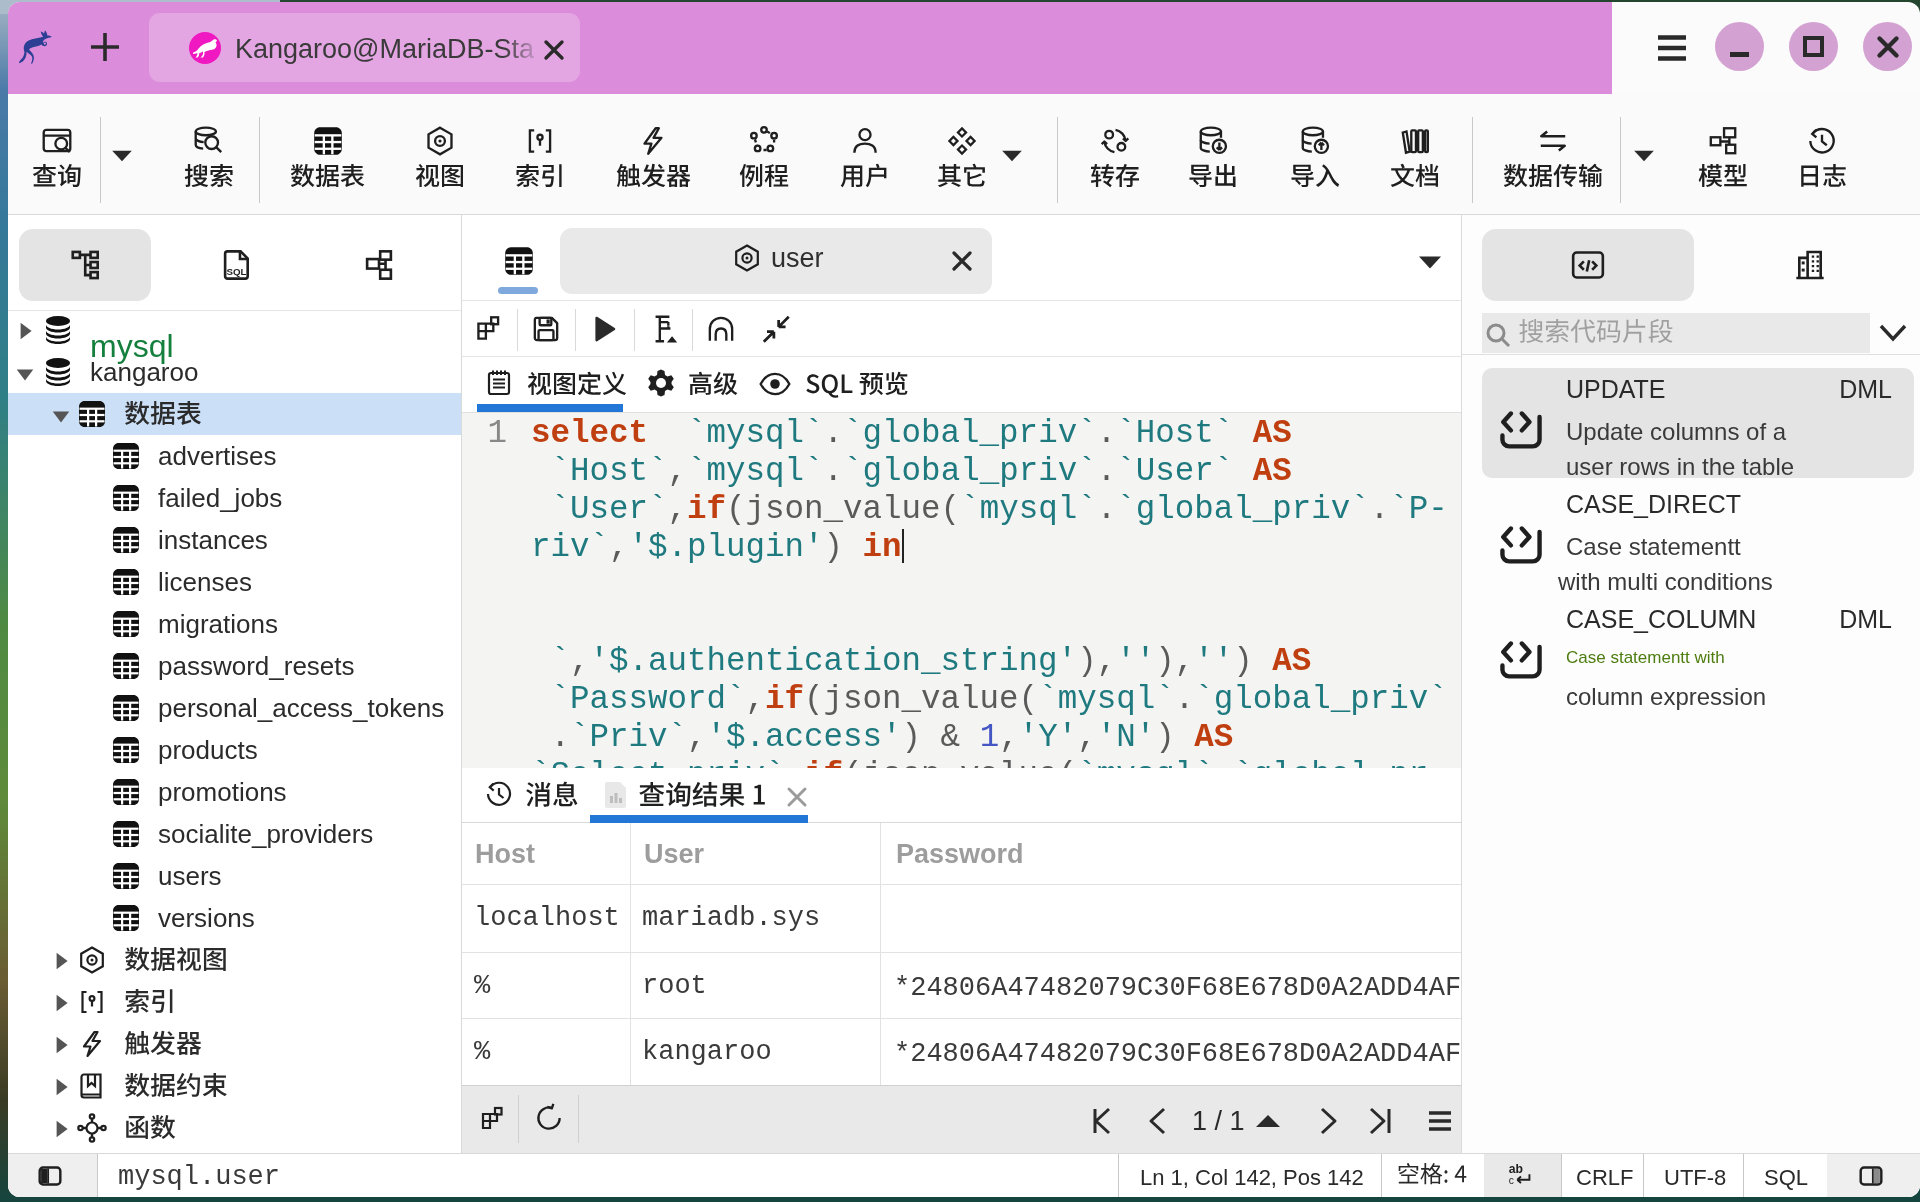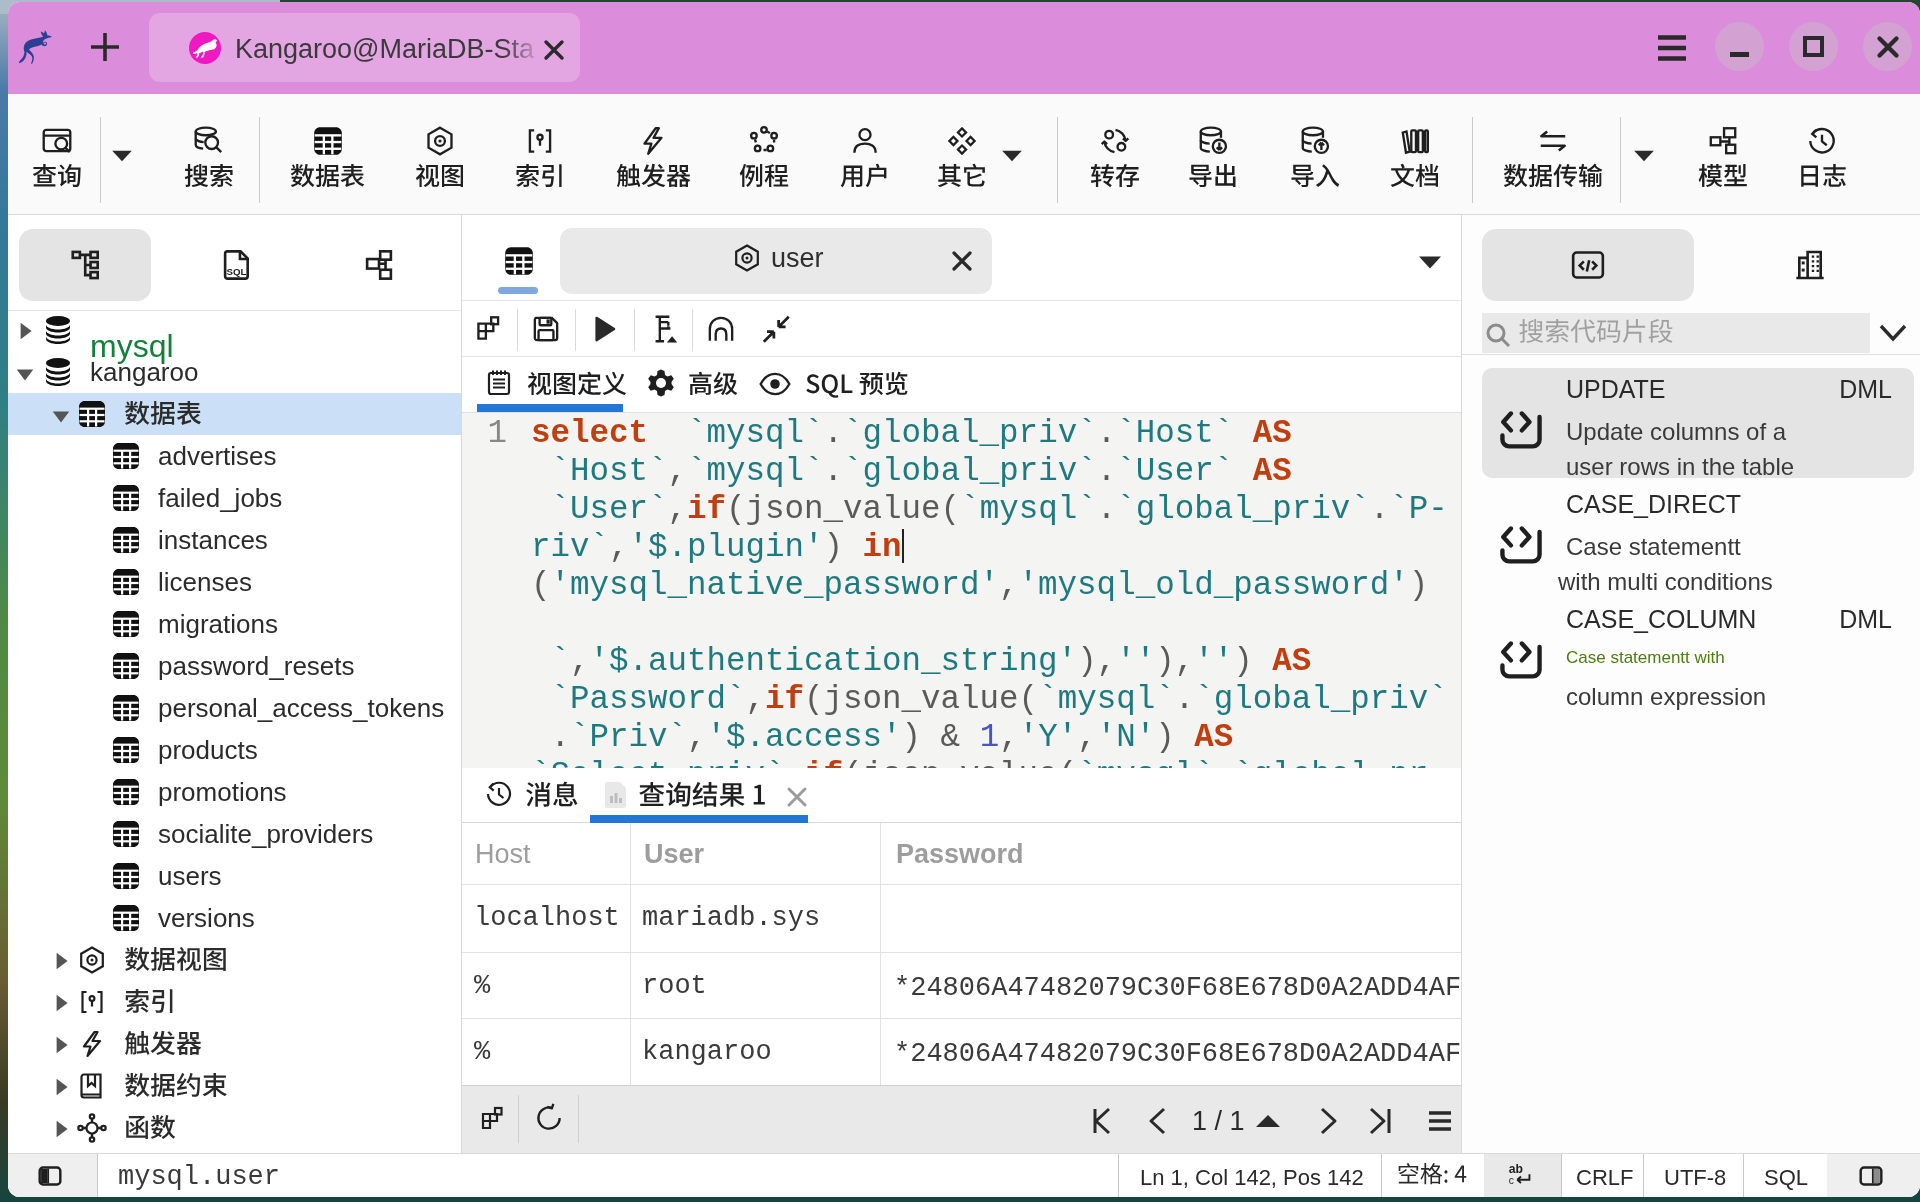--- a/index.html
+++ b/index.html
@@ -7,21 +7,21 @@
 .abs{position:absolute}
 #win{position:absolute;left:8px;top:2px;width:1912px;height:1195px;border-radius:12px;overflow:hidden;background:#fbfbfb}
 .sep{position:absolute;width:1px;background:#c9c9c9}
 .mono{font-family:"Liberation Mono",monospace}
 svg{display:block}
 </style></head><body>
 <div style="position:absolute;left:280px;top:0;width:1640px;height:16px;background:#24452e"></div>
 <div style="position:absolute;left:0;top:0;width:280px;height:14px;background:#adbccb"></div>
 <div id="win">
 
-<div class="abs" style="left:0;top:0;width:1912px;height:92px;background:#db8cdb">
+<div class="abs" style="left:0;top:0;width:1604px;height:92px;background:#db8cdb">
 <svg class="abs" style="left:11px;top:27px" width="34" height="35" viewBox="0 0 33 34">
         <path fill="#2c3f94" d="M32.0 7.6 C30.4 6.6 28.8 6.2 27.5 6.3 C27.4 4.5 26.6 2.6 25.2 1.2 L24.3 4.4 C23.4 3.4 22.2 2.7 21.1 2.5 C21.5 4.5 22.2 6.2 23.4 7.5 C21.2 8.2 17.8 8.9 14.6 9.5 C10.6 10.3 7.6 11.7 6.1 13.9 C4.4 16.4 4.1 19.7 5.3 22.5 C5.0 25.1 3.9 27.7 2.1 29.5 C0.9 30.7 0.1 31.7 0.0 33.2 C1.9 33.0 3.7 31.9 4.9 30.2 C6.7 27.8 7.5 24.8 7.3 22.0 C9.1 23.6 11.3 24.6 12.5 26.6 C13.3 28.2 13.0 30.5 11.6 33.5 L12.7 33.7 C14.4 31.0 15.0 28.1 14.0 25.5 C13.0 23.1 10.9 21.4 9.7 19.6 C11.6 18.3 13.8 17.5 16.2 17.1 C18.2 16.7 20.2 16.2 21.6 15.1 C23.2 16.9 25.6 17.2 26.8 15.7 C27.6 14.6 27.2 13.1 26.0 12.5 C25.0 12.1 23.8 12.5 23.4 13.5 C22.6 12.1 24.0 10.3 26.2 9.4 C27.6 8.8 30.0 8.7 32.0 7.6 Z"></path>
         <circle cx="25.1" cy="14.2" r="1.1" fill="#db8cdb"></circle>
       </svg>
 <svg class="abs" style="left:80px;top:28px" width="34" height="34" viewBox="0 0 34 34">
         <path d="M17 3V31M3 17H31" stroke="#2a2a2a" stroke-width="3.6"></path>
       </svg>
 <div class="abs" style="left:141px;top:11px;width:431px;height:69px;border-radius:11px;background:#e4a6e3"></div>
 <div class="abs" style="left:181px;top:30px;width:32px;height:32px;border-radius:50%;background:#f018c0"></div>
 <svg class="abs" style="left:185px;top:36px" width="25" height="20" viewBox="0 0 25 20">
@@ -716,21 +716,20 @@
 <div class="abs" style="left:0;top:198px;width:1000px;height:355px;background:#f4f4f2;overflow:hidden">
 <div class="abs mono" style="left:6px;top:2px;font-size:32.5px;line-height:38px;color:#888;white-space:pre"> 1</div>
 <div class="abs mono" style="left:69px;top:2px;font-size:32.5px;line-height:38px;white-space:pre"><span style="color:#c03f10;font-weight:bold;">select</span><span style="color:#5a5a5a;">  </span><span style="color:#1f7a80;">`mysql`</span><span style="color:#5a5a5a;">.</span><span style="color:#1f7a80;">`global_priv`</span><span style="color:#5a5a5a;">.</span><span style="color:#1f7a80;">`Host`</span><span style="color:#5a5a5a;"> </span><span style="color:#c03f10;font-weight:bold;">AS</span></div>
 <div class="abs mono" style="left:6px;top:40px;font-size:32.5px;line-height:38px;color:#888;white-space:pre">  </div>
 <div class="abs mono" style="left:69px;top:40px;font-size:32.5px;line-height:38px;white-space:pre"><span style="color:#5a5a5a;"> </span><span style="color:#1f7a80;">`Host`</span><span style="color:#5a5a5a;">,</span><span style="color:#1f7a80;">`mysql`</span><span style="color:#5a5a5a;">.</span><span style="color:#1f7a80;">`global_priv`</span><span style="color:#5a5a5a;">.</span><span style="color:#1f7a80;">`User`</span><span style="color:#5a5a5a;"> </span><span style="color:#c03f10;font-weight:bold;">AS</span></div>
 <div class="abs mono" style="left:6px;top:78px;font-size:32.5px;line-height:38px;color:#888;white-space:pre">  </div>
 <div class="abs mono" style="left:69px;top:78px;font-size:32.5px;line-height:38px;white-space:pre"><span style="color:#5a5a5a;"> </span><span style="color:#1f7a80;">`User`</span><span style="color:#5a5a5a;">,</span><span style="color:#c03f10;font-weight:bold;">if</span><span style="color:#5a5a5a;">(json_value(</span><span style="color:#1f7a80;">`mysql`</span><span style="color:#5a5a5a;">.</span><span style="color:#1f7a80;">`global_priv`</span><span style="color:#5a5a5a;">.</span><span style="color:#1f7a80;">`P-</span></div>
 <div class="abs mono" style="left:6px;top:116px;font-size:32.5px;line-height:38px;color:#888;white-space:pre">  </div>
 <div class="abs mono" style="left:69px;top:116px;font-size:32.5px;line-height:38px;white-space:pre"><span style="color:#1f7a80;">riv`</span><span style="color:#5a5a5a;">,</span><span style="color:#1f7a80;">'$.plugin'</span><span style="color:#5a5a5a;">) </span><span style="color:#c03f10;font-weight:bold;">in</span><span style="display:inline-block;width:2.5px;height:34px;background:#222;vertical-align:-7px"></span></div>
 <div class="abs mono" style="left:6px;top:154px;font-size:32.5px;line-height:38px;color:#888;white-space:pre">  </div>
-<div class="abs mono" style="left:69px;top:154px;font-size:32.5px;line-height:38px;white-space:pre"><span style="color:#5a5a5a;">(</span><span style="color:#1f7a80;">'mysql_native_password'</span><span style="color:#5a5a5a;">,</span><span style="color:#1f7a80;">'mysql_old_password'</span><span style="color:#5a5a5a;">)</span></div>
 <div class="abs mono" style="left:6px;top:192px;font-size:32.5px;line-height:38px;color:#888;white-space:pre">  </div>
 <div class="abs mono" style="left:6px;top:230px;font-size:32.5px;line-height:38px;color:#888;white-space:pre">  </div>
 <div class="abs mono" style="left:69px;top:230px;font-size:32.5px;line-height:38px;white-space:pre"><span style="color:#1f7a80;"> `</span><span style="color:#5a5a5a;">,</span><span style="color:#1f7a80;">'$.authentication_string'</span><span style="color:#5a5a5a;">),</span><span style="color:#1f7a80;">''</span><span style="color:#5a5a5a;">),</span><span style="color:#1f7a80;">''</span><span style="color:#5a5a5a;">) </span><span style="color:#c03f10;font-weight:bold;">AS</span></div>
 <div class="abs mono" style="left:6px;top:268px;font-size:32.5px;line-height:38px;color:#888;white-space:pre">  </div>
 <div class="abs mono" style="left:69px;top:268px;font-size:32.5px;line-height:38px;white-space:pre"><span style="color:#1f7a80;"> `Password`</span><span style="color:#5a5a5a;">,</span><span style="color:#c03f10;font-weight:bold;">if</span><span style="color:#5a5a5a;">(json_value(</span><span style="color:#1f7a80;">`mysql`</span><span style="color:#5a5a5a;">.</span><span style="color:#1f7a80;">`global_priv`</span></div>
 <div class="abs mono" style="left:6px;top:306px;font-size:32.5px;line-height:38px;color:#888;white-space:pre">  </div>
 <div class="abs mono" style="left:69px;top:306px;font-size:32.5px;line-height:38px;white-space:pre"><span style="color:#5a5a5a;"> .</span><span style="color:#1f7a80;">`Priv`</span><span style="color:#5a5a5a;">,</span><span style="color:#1f7a80;">'$.access'</span><span style="color:#5a5a5a;">) &amp; </span><span style="color:#4455c4;">1</span><span style="color:#5a5a5a;">,</span><span style="color:#1f7a80;">'Y'</span><span style="color:#5a5a5a;">,</span><span style="color:#1f7a80;">'N'</span><span style="color:#5a5a5a;">) </span><span style="color:#c03f10;font-weight:bold;">AS</span></div>
 <div class="abs mono" style="left:6px;top:344px;font-size:32.5px;line-height:38px;color:#888;white-space:pre">  </div>
 <div class="abs mono" style="left:69px;top:344px;font-size:32.5px;line-height:38px;white-space:pre"><span style="color:#1f7a80;">`Select_priv`</span><span style="color:#5a5a5a;">,</span><span style="color:#c03f10;font-weight:bold;">if</span><span style="color:#5a5a5a;">(json_value(</span><span style="color:#1f7a80;">`mysql`</span><span style="color:#5a5a5a;">.</span><span style="color:#1f7a80;">`global_pr</span></div>
 </div>
@@ -754,21 +753,21 @@
 <div class="abs" style="left:176px;top:566px">
         <svg width="129" height="31" viewBox="0 0 129.47 31.32">
           <path fill="#1f1f1f" d="M8.3 17.8H18.5V19.7H8.3ZM8.3 14.3H18.5V16.1H8.3ZM5.8 12.6V21.5H21.1V12.6ZM1.8 23.0V25.2H25.2V23.0ZM12.2 1.0V4.2H1.5V6.5H9.6C7.3 8.8 4.0 10.9 0.8 11.9C1.4 12.4 2.1 13.4 2.5 14.0C6.1 12.6 9.7 9.9 12.2 6.8V11.7H14.7V6.8C17.2 9.8 20.8 12.4 24.5 13.8C24.8 13.1 25.6 12.2 26.1 11.7C22.9 10.7 19.5 8.7 17.3 6.5H25.5V4.2H14.7V1.0Z M29.7 3.0C31.0 4.3 32.7 6.1 33.5 7.3L35.3 5.6C34.5 4.5 32.8 2.7 31.5 1.5ZM28.1 9.4V11.8H31.6V20.6C31.6 21.8 30.8 22.7 30.3 23.0C30.7 23.5 31.3 24.6 31.5 25.2C32.0 24.6 32.8 23.9 37.5 20.4C37.2 19.9 36.8 18.9 36.6 18.2L34.1 20.1V9.4ZM40.4 1.0C39.3 4.3 37.4 7.6 35.2 9.7C35.8 10.2 36.9 11.0 37.4 11.5L38.3 10.4V22.2H40.7V20.6H47.0V9.6H38.9C39.4 8.9 40.0 8.1 40.4 7.2H50.0C49.6 18.0 49.2 22.1 48.4 23.1C48.1 23.4 47.8 23.5 47.3 23.5C46.7 23.5 45.3 23.5 43.7 23.4C44.1 24.1 44.5 25.2 44.5 25.8C46.0 25.9 47.5 25.9 48.4 25.8C49.4 25.7 50.0 25.4 50.7 24.5C51.7 23.2 52.1 18.8 52.5 6.2C52.5 5.8 52.5 4.9 52.5 4.9H41.7C42.2 3.9 42.7 2.8 43.1 1.6ZM44.8 16.1V18.5H40.7V16.1ZM44.8 14.1H40.7V11.7H44.8Z M54.8 22.1 55.3 24.7C58.0 24.1 61.7 23.4 65.2 22.6L65.0 20.2C61.3 20.9 57.4 21.7 54.8 22.1ZM55.5 12.3C56.0 12.1 56.6 12.0 59.6 11.6C58.5 13.1 57.6 14.3 57.1 14.7C56.2 15.7 55.6 16.4 54.9 16.5C55.2 17.2 55.6 18.4 55.7 19.0C56.4 18.6 57.5 18.3 65.0 17.0C64.9 16.4 64.8 15.4 64.8 14.7L59.4 15.6C61.5 13.3 63.5 10.6 65.2 7.9L62.9 6.5C62.4 7.5 61.8 8.4 61.2 9.3L58.2 9.6C59.7 7.4 61.3 4.7 62.4 2.1L59.8 1.1C58.7 4.1 56.8 7.4 56.2 8.2C55.7 9.1 55.2 9.7 54.6 9.8C55.0 10.5 55.4 11.8 55.5 12.3ZM71.0 0.9V4.5H65.0V6.9H71.0V10.6H65.7V13.0H79.1V10.6H73.7V6.9H79.6V4.5H73.7V0.9ZM66.4 15.4V26.0H68.9V24.8H75.9V25.9H78.5V15.4ZM68.9 22.5V17.7H75.9V22.5Z M85.2 2.2V13.3H93.2V15.3H82.6V17.6H91.2C88.9 20.0 85.2 22.0 81.8 23.1C82.4 23.6 83.2 24.6 83.6 25.2C87.0 23.9 90.6 21.6 93.2 18.8V26.0H95.9V18.7C98.5 21.4 102.1 23.8 105.5 25.1C105.9 24.4 106.7 23.4 107.2 22.9C103.9 21.9 100.3 19.8 97.8 17.6H106.5V15.3H95.9V13.3H104.0V2.2ZM87.9 8.7H93.2V11.1H87.9ZM95.9 8.7H101.2V11.1H95.9ZM87.9 4.4H93.2V6.7H87.9ZM95.9 4.4H101.2V6.7H95.9Z M116.4 23.8H127.7V21.2H123.9V3.9H121.5C120.4 4.6 119.0 5.1 117.2 5.4V7.4H120.7V21.2H116.4Z"></path>
         </svg>
       </div>
 <svg class="abs" style="left:324px;top:571px" width="22" height="22" viewBox="0 0 22 22">
         <path d="M3 3L19 19M19 3L3 19" stroke="#9b9b9b" stroke-width="3" stroke-linecap="round"></path>
       </svg>
 <div class="abs" style="left:128px;top:600px;width:218px;height:8px;background:#2276d6"></div>
 <div class="abs" style="left:0;top:608px;width:1000px;height:262px;background:#fff"></div>
-<div class="abs" style="left:13px;top:624px;font-size:27px;font-weight:normal;color:#9d9d9d">Host</div>
+<div class="abs" style="left:13px;top:624px;font-size:27px;font-weight:bold;color:#9d9d9d">Host</div>
 <div class="abs" style="left:182px;top:624px;font-size:27px;font-weight:bold;color:#9d9d9d">User</div>
 <div class="abs" style="left:434px;top:624px;font-size:27px;font-weight:bold;color:#9d9d9d">Password</div>
 <div class="abs" style="left:0;top:669px;width:1000px;height:1px;background:#e2e2e2"></div>
 <div class="abs" style="left:0;top:737px;width:1000px;height:1px;background:#e2e2e2"></div>
 <div class="abs" style="left:0;top:803px;width:1000px;height:1px;background:#e2e2e2"></div>
 <div class="abs" style="left:168px;top:608px;width:1px;height:262px;background:#e2e2e2"></div>
 <div class="abs" style="left:418px;top:608px;width:1px;height:262px;background:#e2e2e2"></div>
 <div class="abs mono" style="left:12px;top:688px;font-size:27px;color:#3a3a3a;white-space:pre">localhost</div>
 <div class="abs mono" style="left:180px;top:688px;font-size:27px;color:#3a3a3a;white-space:pre">mariadb.sys</div>
 <div class="abs mono" style="left:12px;top:756px;font-size:27px;color:#3a3a3a;white-space:pre">%</div>

